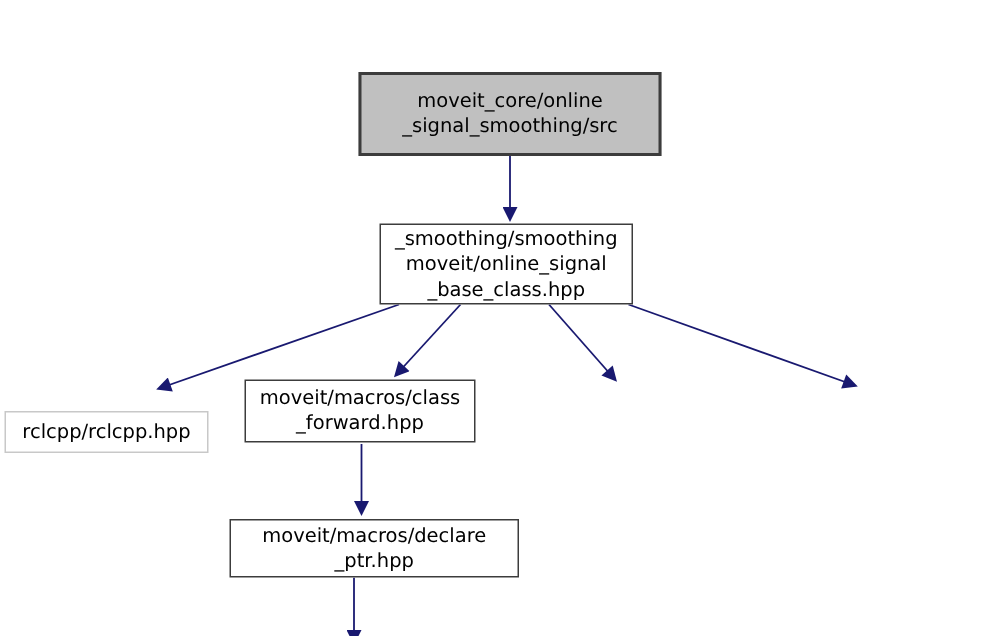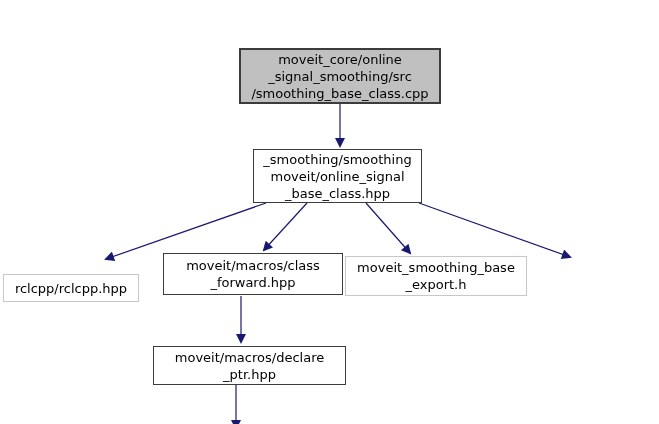--- a/index.html
+++ b/index.html
@@ -39,42 +39,37 @@
     <line class="edge" x1="307" y1="163" x2="264" y2="210" marker-end="url(#arrow)"></line>
     <line class="edge" x1="366" y1="163" x2="410" y2="213" marker-end="url(#arrow)"></line>
     <line class="edge" x1="419" y1="163" x2="570" y2="217" marker-end="url(#arrow)"></line>
     <line class="edge" x1="241" y1="256" x2="241" y2="302" marker-end="url(#arrow)"></line>
     <line class="edge" x1="236" y1="345" x2="236" y2="388" marker-end="url(#arrow)"></line>
   </svg>
 
   <div class="node root" style="left:239px;top:8px;width:202px;height:56px">
     <span>moveit_core/online</span>
     <span>_signal_smoothing/src</span>
-    <span>/smoothing_base_class.cpp</span>
   </div>
 
   <div class="node dark" style="left:253px;top:109px;width:169px;height:54px">
     <span>_smoothing/smoothing</span>
     <span>moveit/online_signal</span>
     <span>_base_class.hpp</span>
   </div>
 
   <div class="node" style="left:3px;top:234px;width:136px;height:28px">
     <span>rclcpp/rclcpp.hpp</span>
   </div>
 
-  <div class="node dark" style="left:163px;top:213px;width:180px;height:42px">
+  <div class="node dark" style="left:163px;top:213px;width:154px;height:42px">
     <span>moveit/macros/class</span>
     <span>_forward.hpp</span>
   </div>
 
-  <div class="node" style="left:345px;top:216px;width:182px;height:40px">
-    <span>moveit_smoothing_base</span>
-    <span>_export.h</span>
-  </div>
 
 
   <div class="node dark" style="left:153px;top:306px;width:193px;height:39px">
     <span>moveit/macros/declare</span>
     <span>_ptr.hpp</span>
   </div>
 
   <div class="node" style="left:198px;top:416px;width:87px;height:28px">
     <span>memory</span>
   </div>

